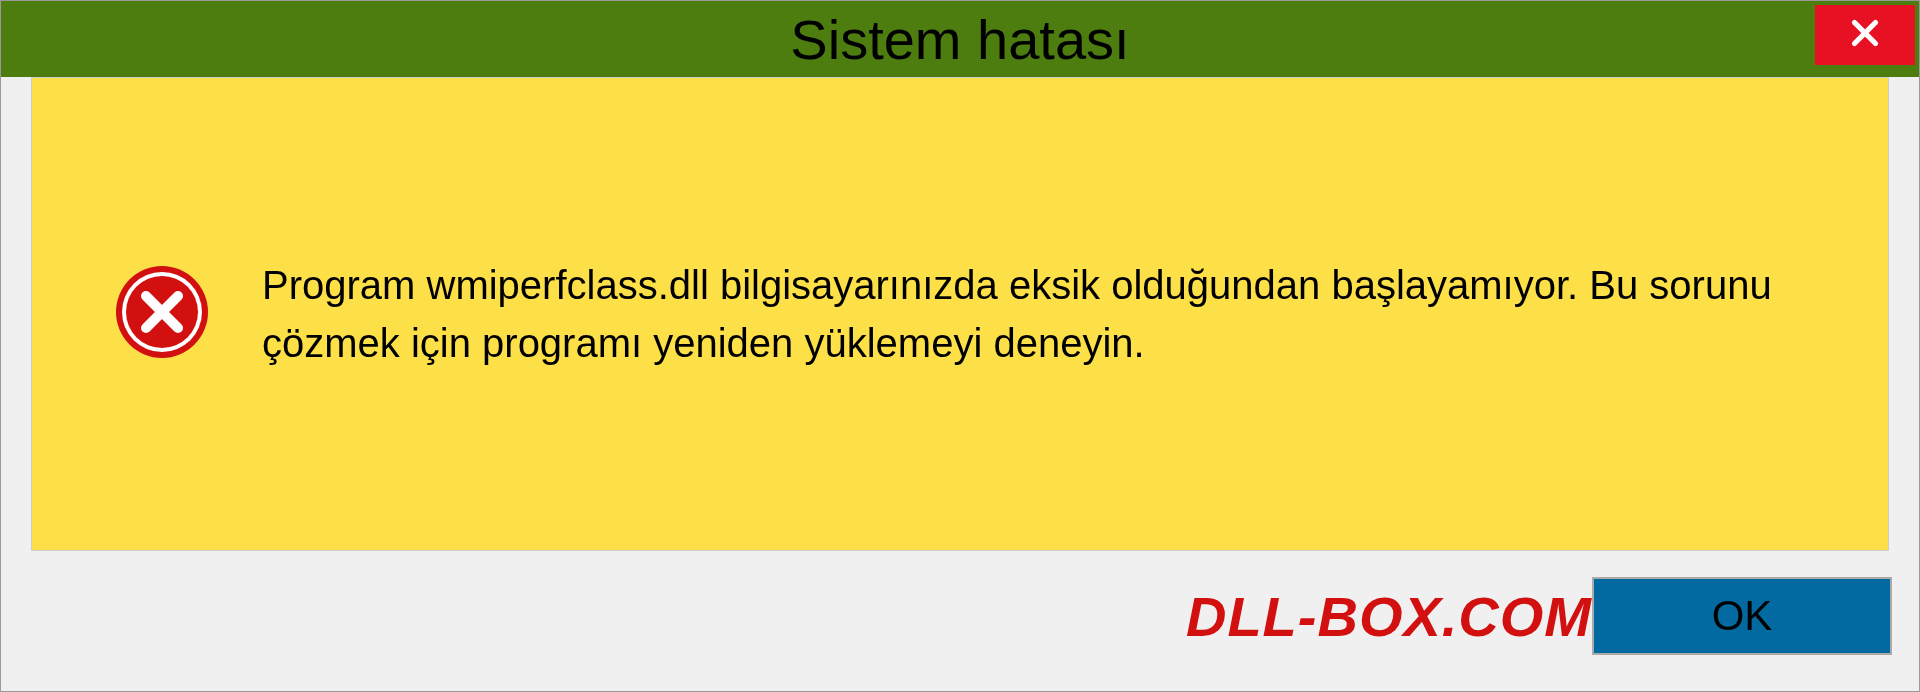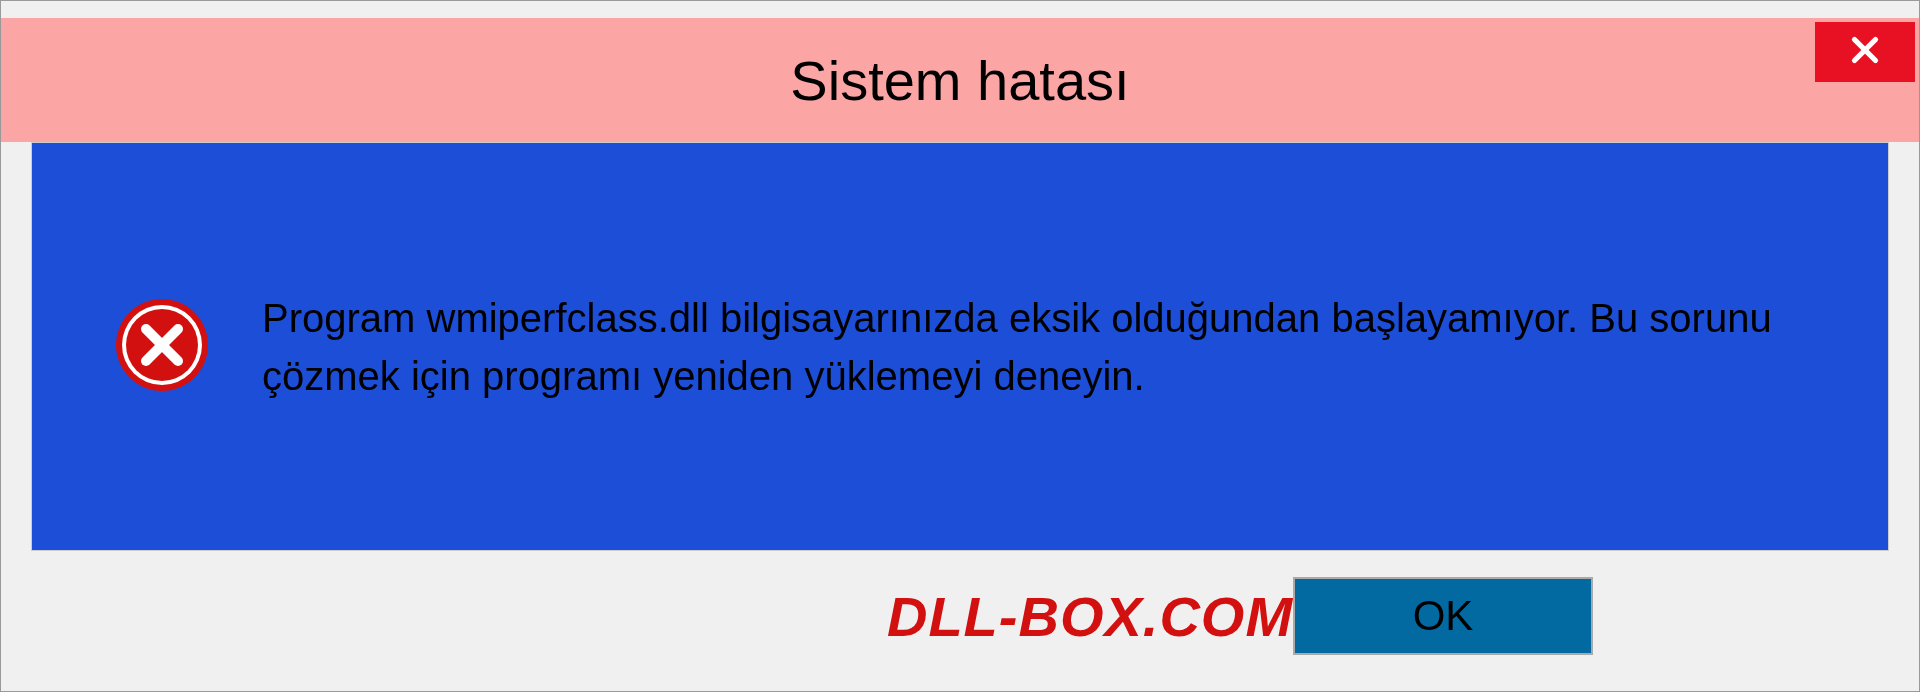--- a/index.html
+++ b/index.html
@@ -18,27 +18,26 @@
     .dialog {
       width: 100%;
       height: 100%;
       background: #f0f0f0;
       border: 1px solid #999;
       box-shadow: 0 0 4px rgba(0,0,0,0.15);
       display: flex;
       flex-direction: column;
     }
     .titlebar {
-      height: 124px;
+      height: 76px;
       display: flex;
       align-items: center;
       justify-content: center;
       position: relative;
-      background: #fca5a5;
-      margin-top: 17px;
+      background: #4d7c0f;
     }
     .titlebar-title {
       font-size: 56px;
       font-weight: 400;
       color: #000;
     }
     .close-btn {
       position: absolute;
       right: 4px;
       top: 4px;
@@ -50,21 +49,21 @@
       justify-content: center;
       cursor: pointer;
     }
     .close-btn svg {
       width: 36px;
       height: 36px;
     }
     .content-area {
       flex: 1;
       margin: 0 30px 20px 30px;
-      background: #1d4ed8;
+      background: #fde047;
       border: 1px solid #ccc;
       display: flex;
       align-items: center;
       padding: 50px 80px;
     }
     .error-icon {
       flex-shrink: 0;
       margin-right: 50px;
     }
     .error-icon svg {
@@ -74,22 +73,22 @@
     .message-text {
       font-size: 40px;
       line-height: 1.45;
       color: #000;
       font-weight: 400;
     }
     .footer {
       height: 120px;
       display: flex;
       align-items: center;
-      justify-content: center;
-      padding: 0 60px 30px 60px;
+      justify-content: flex-end;
+      padding: 0 27px 30px 60px;
     }
     .watermark {
       font-size: 56px;
       font-weight: 900;
       font-style: italic;
       color: #d31010;
       letter-spacing: 1px;
       margin-left: 560px;
     }
     .ok-btn {

